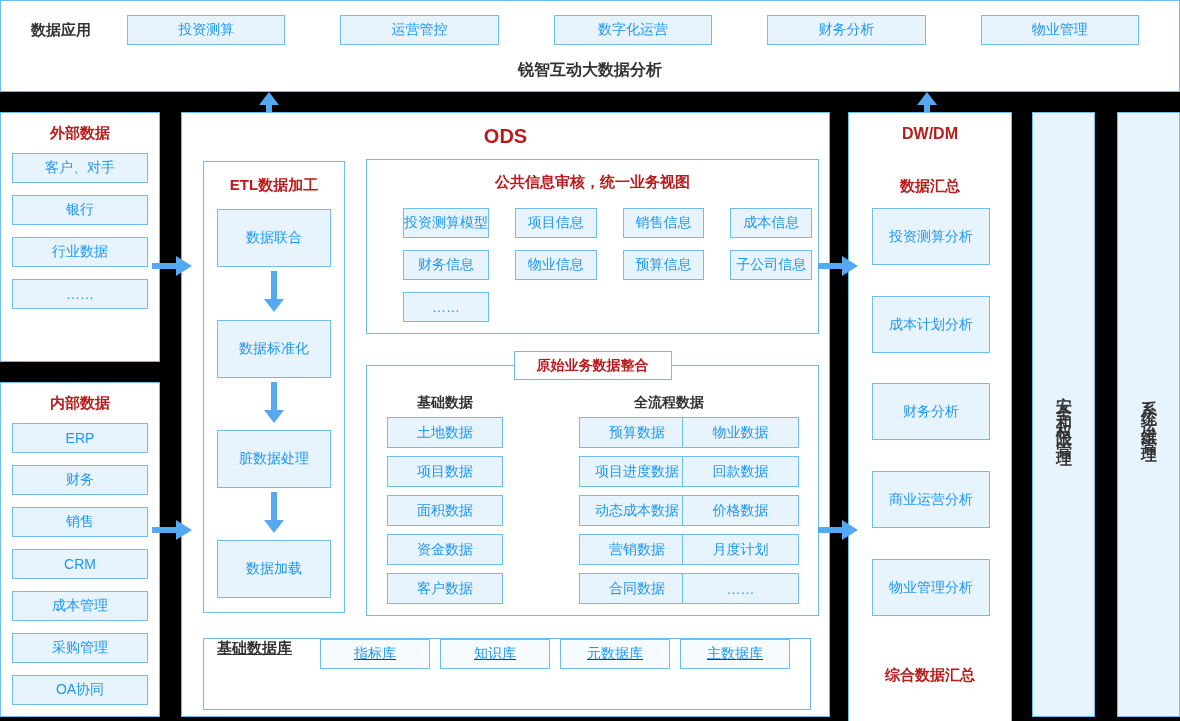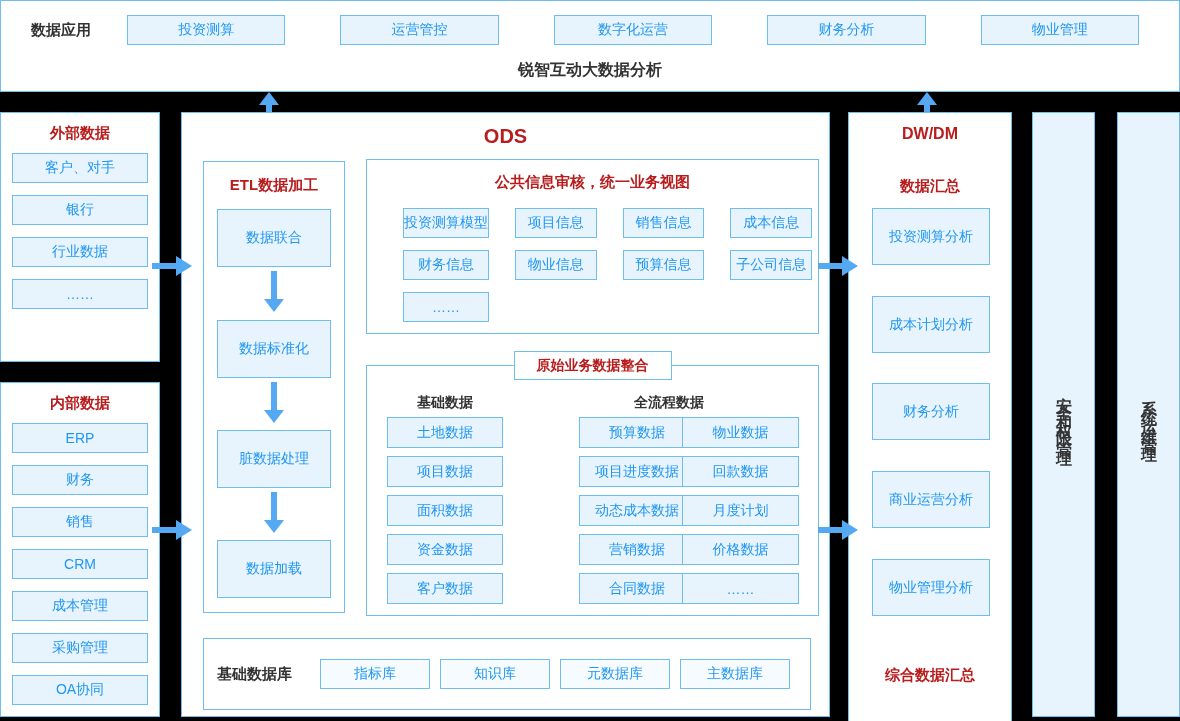--- a/index.html
+++ b/index.html
@@ -72,21 +72,21 @@
   .raw-sub { position:absolute; font-size:14px; font-weight:600; text-align:center; top:28px; }
   .raw-sub1 { left:20px;  width:116px; }
   .raw-sub2 { left:180px; width:244px; }
   .raw-col { position:absolute; top:51px; display:flex; flex-direction:column; gap:8px; }
   .raw-col .node { height:31px; }
   .raw-col1 { left:20px;  width:116px; }
   .raw-col2 { left:180px; width:116px;margin-left:32px; }
   .raw-col3 { left:307px; width:117px;margin-left:8px; }
 
   .basedb-panel { position:absolute; left:21px; top:525px; width:608px; height:72px; border:1px solid #6ebdf1; background:#fff;
-                  display:flex; align-items:center; }
+                  display:flex; align-items:flex-start;text-decoration:underline; }
   .basedb-label { font-size:15px; font-weight:600; margin:0 28px 0 13px; white-space:nowrap; }
   .basedb-list { display:flex; gap:10px;border-radius:13px; }
   .basedb-list .node { width:110px; height:30px; }
 
   
   .p-dwdm { left:848px; top:112px; width:164px; height:654px; }
   .dwdm-title { position:absolute; left:0; top:12px; width:100%; font-size:16px; }
   .dwdm-sub   { position:absolute; left:0; top:64px; width:100%; font-size:15px; }
   .dwdm-box { position:absolute; left:23px; width:118px; height:57px; }
   .dwdm-footer { position:absolute; left:0; top:553px; width:100%; font-size:15px; }
@@ -208,22 +208,22 @@
     <div class="raw-col raw-col2">
       <div class="node">预算数据</div>
       <div class="node">项目进度数据</div>
       <div class="node">动态成本数据</div>
       <div class="node">营销数据</div>
       <div class="node">合同数据</div>
     </div>
     <div class="raw-col raw-col3">
       <div class="node">物业数据</div>
       <div class="node">回款数据</div>
+      <div class="node">价格数据</div>
       <div class="node">月度计划</div>
-      <div class="node">价格数据</div>
       <div class="node">……</div>
     </div>
   </div>
 
   <div class="basedb-panel">
     <div class="basedb-label">基础数据库</div>
     <div class="basedb-list">
       <div class="node lite">指标库</div>
       <div class="node lite">知识库</div>
       <div class="node lite">元数据库</div>

